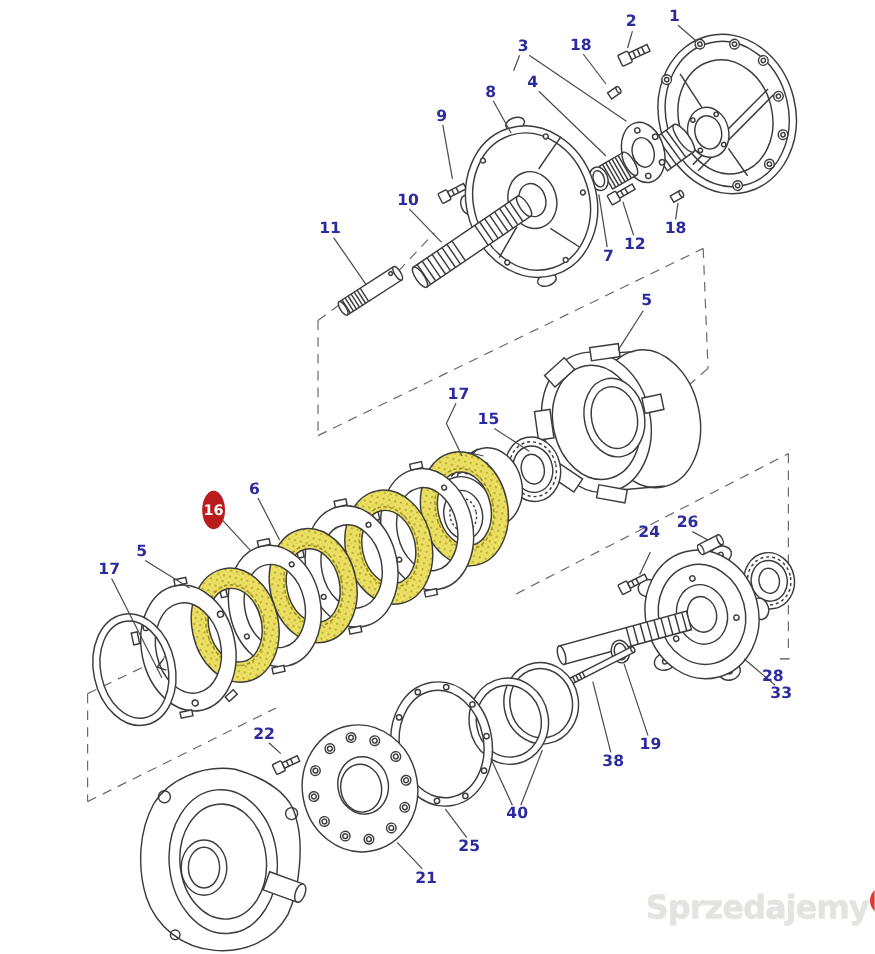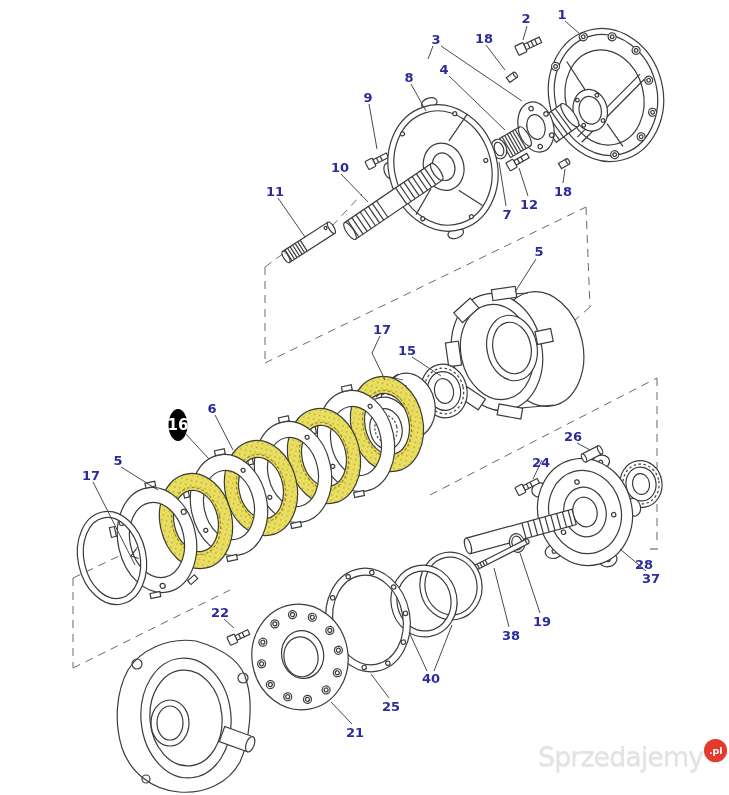--- a/index.html
+++ b/index.html
@@ -2,24 +2,24 @@
 <html><head>
 <meta charset="utf-8">
 <style>
   html,body{margin:0;padding:0;background:#ffffff;}
   .stage{position:relative;width:729px;height:795px;background:#ffffff;overflow:hidden;
          font-family:"DejaVu Sans","Liberation Sans",sans-serif;}
   svg{position:absolute;left:0;top:0;}
   .plabel{position:absolute;transform:translate(-50%,-50%);
           font-size:13px;font-weight:bold;color:#2b2b9e;line-height:1;
           font-family:"DejaVu Sans","Liberation Sans",sans-serif;}
-  .plabel.hl{width:19px;height:32px;border-radius:50%;background:#000000;color:#ffffff;
-             font-size:15px;display:flex;align-items:center;justify-content:center;}
+  .plabel.hl{width:19px;height:32px;border-radius:50%;background:#b91c1c;color:#ffffff;
+             font-size:12px;display:flex;align-items:center;justify-content:center;}
   .watermark{position:absolute;left:538px;top:741px;display:flex;align-items:flex-start;}
-  .wm-text{font-size:27px;font-weight:normal;letter-spacing:-1px;color:#e3e3e0;
+  .wm-text{font-size:27px;font-weight:bold;letter-spacing:-1px;color:#e3e3e0;
            text-shadow:0 1px 1px rgba(120,120,120,0.18);}
   .wm-badge{width:23px;height:23px;border-radius:50%;background:#e23b2e;color:#ffffff;
             font-size:9.5px;font-weight:bold;display:flex;align-items:center;justify-content:center;
             margin-left:1px;margin-top:-2px;box-shadow:0 1px 1px rgba(0,0,0,0.12);}
 </style>
 </head>
 <body>
 
 <div class="stage">
 
@@ -477,23 +477,23 @@
   <div class="plabel" style="left:529px;top:204px">12</div>
   <div class="plabel" style="left:563px;top:191px">18</div>
   <div class="plabel" style="left:539px;top:251px">5</div>
   <div class="plabel" style="left:382px;top:329px">17</div>
   <div class="plabel" style="left:407px;top:350px">15</div>
   <div class="plabel" style="left:212px;top:408px">6</div>
   <div class="plabel hl" style="left:178px;top:425px">16</div>
   <div class="plabel" style="left:118px;top:460px">5</div>
   <div class="plabel" style="left:91px;top:475px">17</div>
   <div class="plabel" style="left:573px;top:436px">26</div>
-  <div class="plabel" style="left:541px;top:462px">24</div>
+  <div class="plabel" style="left:541px;top:444px">24</div>
   <div class="plabel" style="left:644px;top:564px">28</div>
-  <div class="plabel" style="left:651px;top:578px">37</div>
+  <div class="plabel" style="left:651px;top:578px">33</div>
   <div class="plabel" style="left:542px;top:621px">19</div>
   <div class="plabel" style="left:511px;top:635px">38</div>
   <div class="plabel" style="left:220px;top:612px">22</div>
   <div class="plabel" style="left:431px;top:678px">40</div>
   <div class="plabel" style="left:391px;top:706px">25</div>
   <div class="plabel" style="left:355px;top:732px">21</div>
 
   <div class="watermark">
     <span class="wm-text">Sprzedajemy</span>
     <span class="wm-badge">.pl</span>

